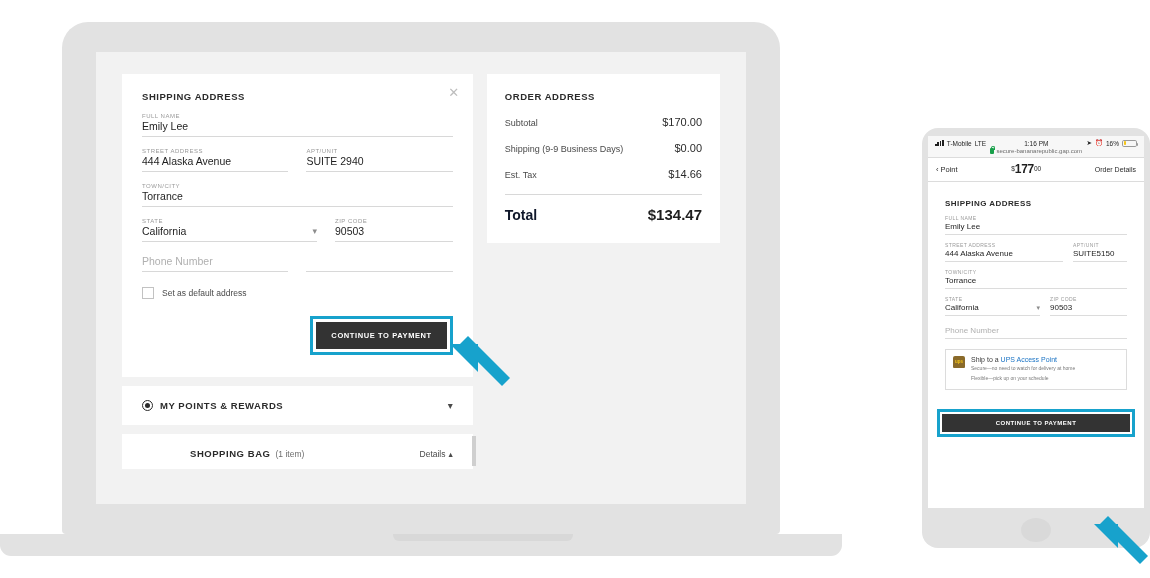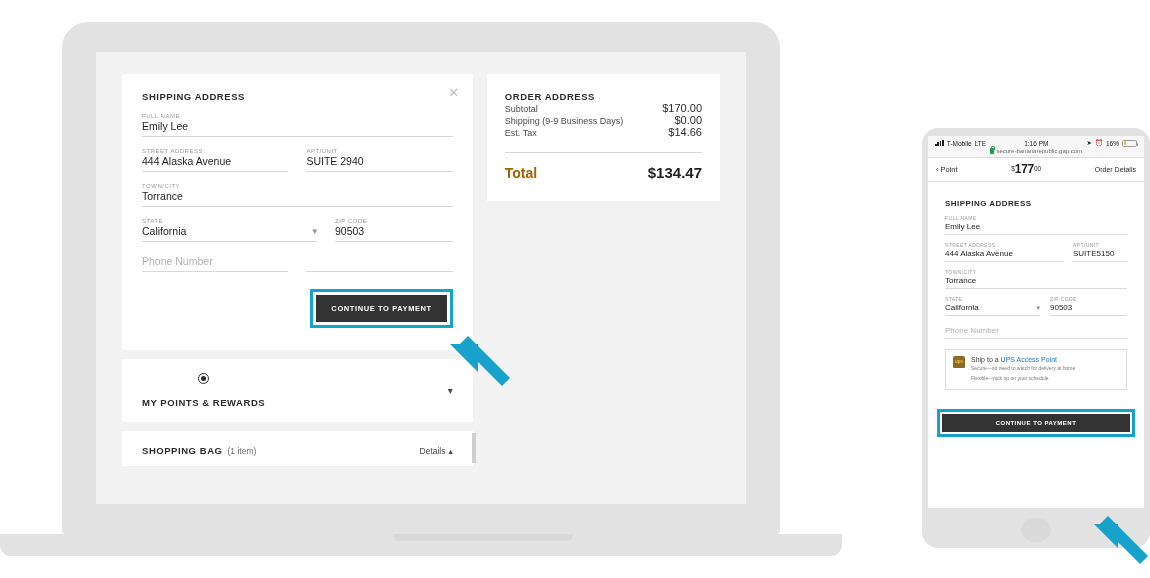--- a/index.html
+++ b/index.html
@@ -79,48 +79,48 @@
   .cta-highlight {
     border: 3px solid #17a2cc; background: #ffffff; padding: 3px;
   }
   .btn-dark {
     background: #333333; color: #ffffff; font-size: 7.5px; font-weight: bold;
     letter-spacing: 0.6px; padding: 9px 15px; text-align: center; cursor: pointer;
   }
 
   .sec-card { padding: 15px 20px; }
   .points-card { padding: 14px 20px; display: flex; align-items: center; justify-content: space-between; }
-  .points-left { display: flex; align-items: center; gap: 13px; flex-direction: column; }
+  .points-left { display: flex; align-items: flex-end; gap: 7px; }
   .radio-ico {
     width: 11px; height: 11px; border: 1.2px solid #2b2b2b; border-radius: 50%;
     display: flex; align-items: center; justify-content: center;
   }
   .radio-ico i { width: 5px; height: 5px; background: #2b2b2b; border-radius: 50%; display: block; }
   .chev-down { color: #4a4a4a; font-size: 10px; line-height: 1; }
 
   .bag-card { padding: 14px 20px 10px 20px; }
-  .bag-head { display: flex; align-items: center; justify-content: space-between; }
+  .bag-head { display: flex; align-items: center; justify-content: space-between; margin-left: 48px; }
   .bag-head-left { display: flex; align-items: baseline; gap: 5px; }
   .bag-count { font-size: 8.5px; color: #6d6d6d; font-weight: normal; }
   .details { font-size: 8.5px; color: #4a4a4a; display: flex; align-items: center; gap: 3px; cursor: pointer; }
 
   
   .scroll-track {
     position: absolute; right: -3px; top: 2px; width: 4px; height: 30px;
     background: #cfcfcf;
   }
 
   
   .sum-card { padding: 17px 18px 20px 18px; }
-  .sum-row { display: flex; justify-content: space-between; align-items: baseline; }
+  .sum-row { display: flex; justify-content: space-between; align-items: baseline; margin-top: 14px; }
   .sum-label { font-size: 9px; color: #4a4a4a; }
   .sum-val { font-size: 11px; color: #2b2b2b; }
   .sum-div { border-top: 1px solid #d8d8d8; margin-top: 14px; }
   .tot-row { display: flex; justify-content: space-between; align-items: baseline; margin-top: 11px; }
-  .tot-label { font-size: 14px; font-weight: bold; color: #a16207; }
+  .tot-label { font-size: 14px; font-weight: bold; color: #0f172a; }
   .tot-val { font-size: 15px; font-weight: bold; color: #1e1e1e; }
 
   
   #phone-frame { position: absolute; left: 922px; top: 128px; width: 228px; height: 420px; }
   .phone-bezel {
     position: absolute; left: 0; top: 0; width: 228px; height: 420px;
     background: #e2e2e2; border-radius: 16px 16px 16px 16px;
   }
   .phone-screen {
     position: absolute; left: 6px; top: 8px; width: 216px; height: 372px;
@@ -261,20 +261,24 @@
                 <div class="field-label">ZIP CODE</div>
                 <div class="field-value">90503</div>
               </div>
             </div>
 
             <div class="phone-row">
               <div class="field-value ph">Phone Number</div>
               <div class="blank"></div>
             </div>
 
+            <div class="checkbox-row">
+              <div class="checkbox"></div>
+              <div class="checkbox-label">Set as default address</div>
+            </div>
 
             <div class="cta-wrap">
               <div class="cta-highlight">
                 <div class="btn-dark">CONTINUE TO PAYMENT</div>
               </div>
             </div>
           </div>
 
 
           <div class="card points-card">

